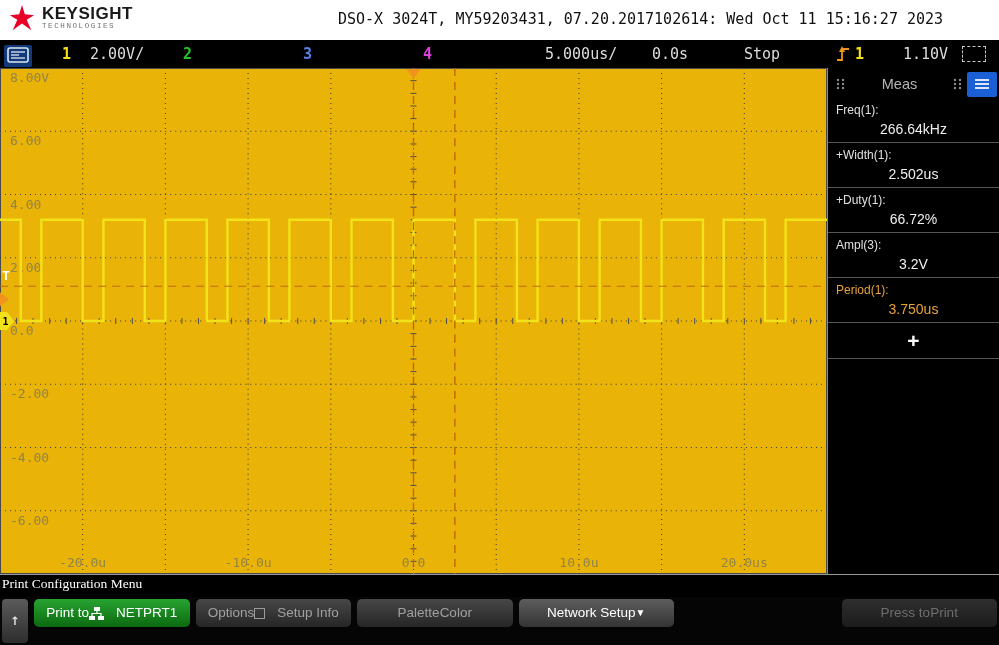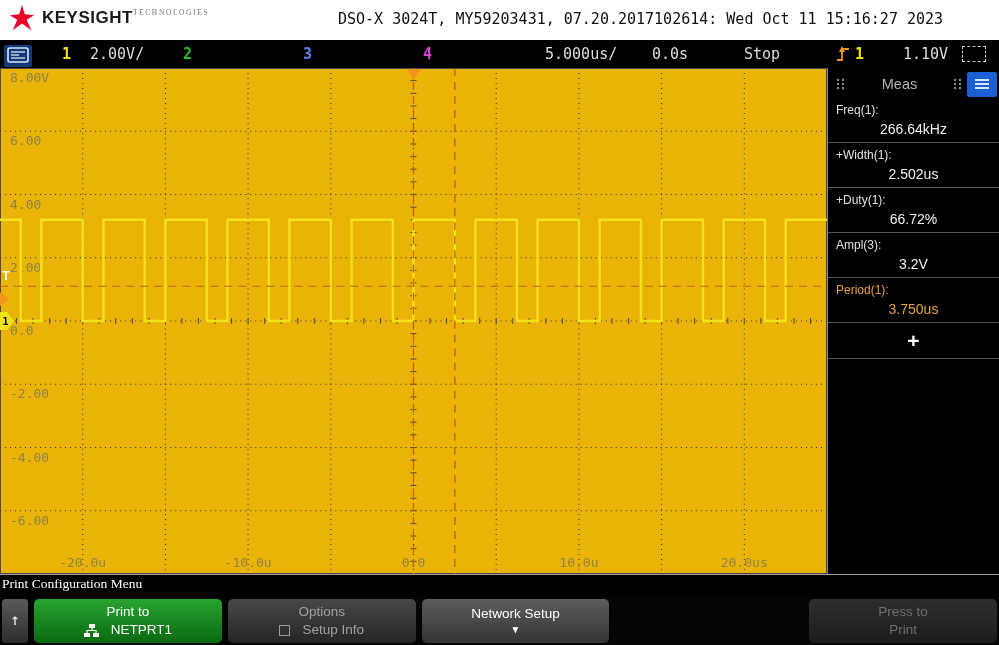--- a/index.html
+++ b/index.html
@@ -9,24 +9,24 @@
     --softkey-green:#17871c;
   }
   *{box-sizing:border-box}
   html,body{margin:0;padding:0}
   body{width:999px;height:645px;background:#000;position:relative;overflow:hidden;
        font-family:"DejaVu Sans Mono",monospace}
 
   
   .titlebar{position:absolute;top:0;left:0;width:999px;height:40px;background:#fff}
   .logo{position:absolute;left:8px;top:4px;display:flex;align-items:center;gap:6px}
-  .logo-text{display:flex;flex-direction:row;line-height:1.05}
+  .logo-text{display:flex;flex-direction:column;line-height:1.05}
   .brand{font-family:"Liberation Sans",sans-serif;font-weight:bold;font-size:17px;
          letter-spacing:.5px;color:#1a1a1a}
-  .brand-sub{font-family:Liberation Serif, serif;font-size:7.5px;letter-spacing:1.6px;color:#707070}
+  .brand-sub{font-family:Liberation Mono, monospace;font-size:7.5px;letter-spacing:1.6px;color:#707070}
   .inst-title{position:absolute;left:338px;top:10px;font-size:15px;color:#101010;white-space:nowrap}
 
   
   .statusbar{position:absolute;top:40px;left:0;width:999px;height:28px;background:#000;
              font-size:15px;color:#ddd}
   .statusbar>span{position:absolute;top:5px;white-space:nowrap}
   .menu-btn{position:absolute;top:4px;background:#123a7a;padding:2px 3px 0;border-radius:2px}
   .chn{font-weight:bold}
   .dashed-box{display:inline-block;width:24px;height:16px;border:1px dashed #c8c8c8}
 
@@ -51,22 +51,22 @@
   .meas-plus{height:36px;line-height:36px;text-align:center;color:#fff;font-size:21px;
              font-weight:bold;border-bottom:1px solid #555;cursor:pointer}
 
   
   .menu-title{position:absolute;top:576px;left:2px;color:#fff;font-size:13.5px;
               font-family:Liberation Serif, serif}
   .softkeys{position:absolute;top:597px;left:0;width:999px;height:48px;background:#050505;
             display:flex;gap:6px;padding:2px 2px 0}
   .back-btn{width:26px;height:44px;background:linear-gradient(#5a5a5a,#2d2d2d);
             border-radius:4px;color:#eee;text-align:center;line-height:42px;font-size:16px;cursor:pointer}
-  .softkey{flex:1;height:44px;border-radius:5px;background:linear-gradient(#474747,#262626);
-           display:flex;flex-direction:column;align-items:center;justify-content:center;
+  .softkey{flex:1;height:28px;border-radius:5px;background:linear-gradient(#474747,#262626);
+           display:flex;align-items:center;justify-content:center;
            font-family:"Liberation Sans",sans-serif;font-size:13.5px;color:#a0a0a0;
            line-height:1.35;cursor:pointer}
   .softkey .row2{display:flex;align-items:center;gap:12px}
   .softkey.green{background:linear-gradient(#28a331,#0b6a10);color:#fff}
   .softkey.active{background:linear-gradient(#5d5d5d,#343434);color:#fff}
   .softkey.active .row2{font-size:10px;color:#fff}
   .softkey.disabled{background:linear-gradient(#2e2e2e,#1c1c1c);color:#6e6e6e;cursor:default}
   .softkey.empty{background:transparent;cursor:default}
   .cb{display:inline-block;width:11px;height:11px;border:1.5px solid #9a9a9a}
 </style>
@@ -326,20 +326,24 @@
   </div>
 
   <div class="softkey">
     <span>Options</span>
     <span class="row2">
       <span class="cb"></span>
       <span>Setup Info</span>
     </span>
   </div>
 
+  <div class="softkey">
+    <span>Palette</span>
+    <span>Color</span>
+  </div>
 
   <div class="softkey active">
     <span>Network Setup</span>
     <span class="row2">▼</span>
   </div>
 
   <div class="softkey empty"></div>
 
   <div class="softkey disabled">
     <span>Press to</span>

